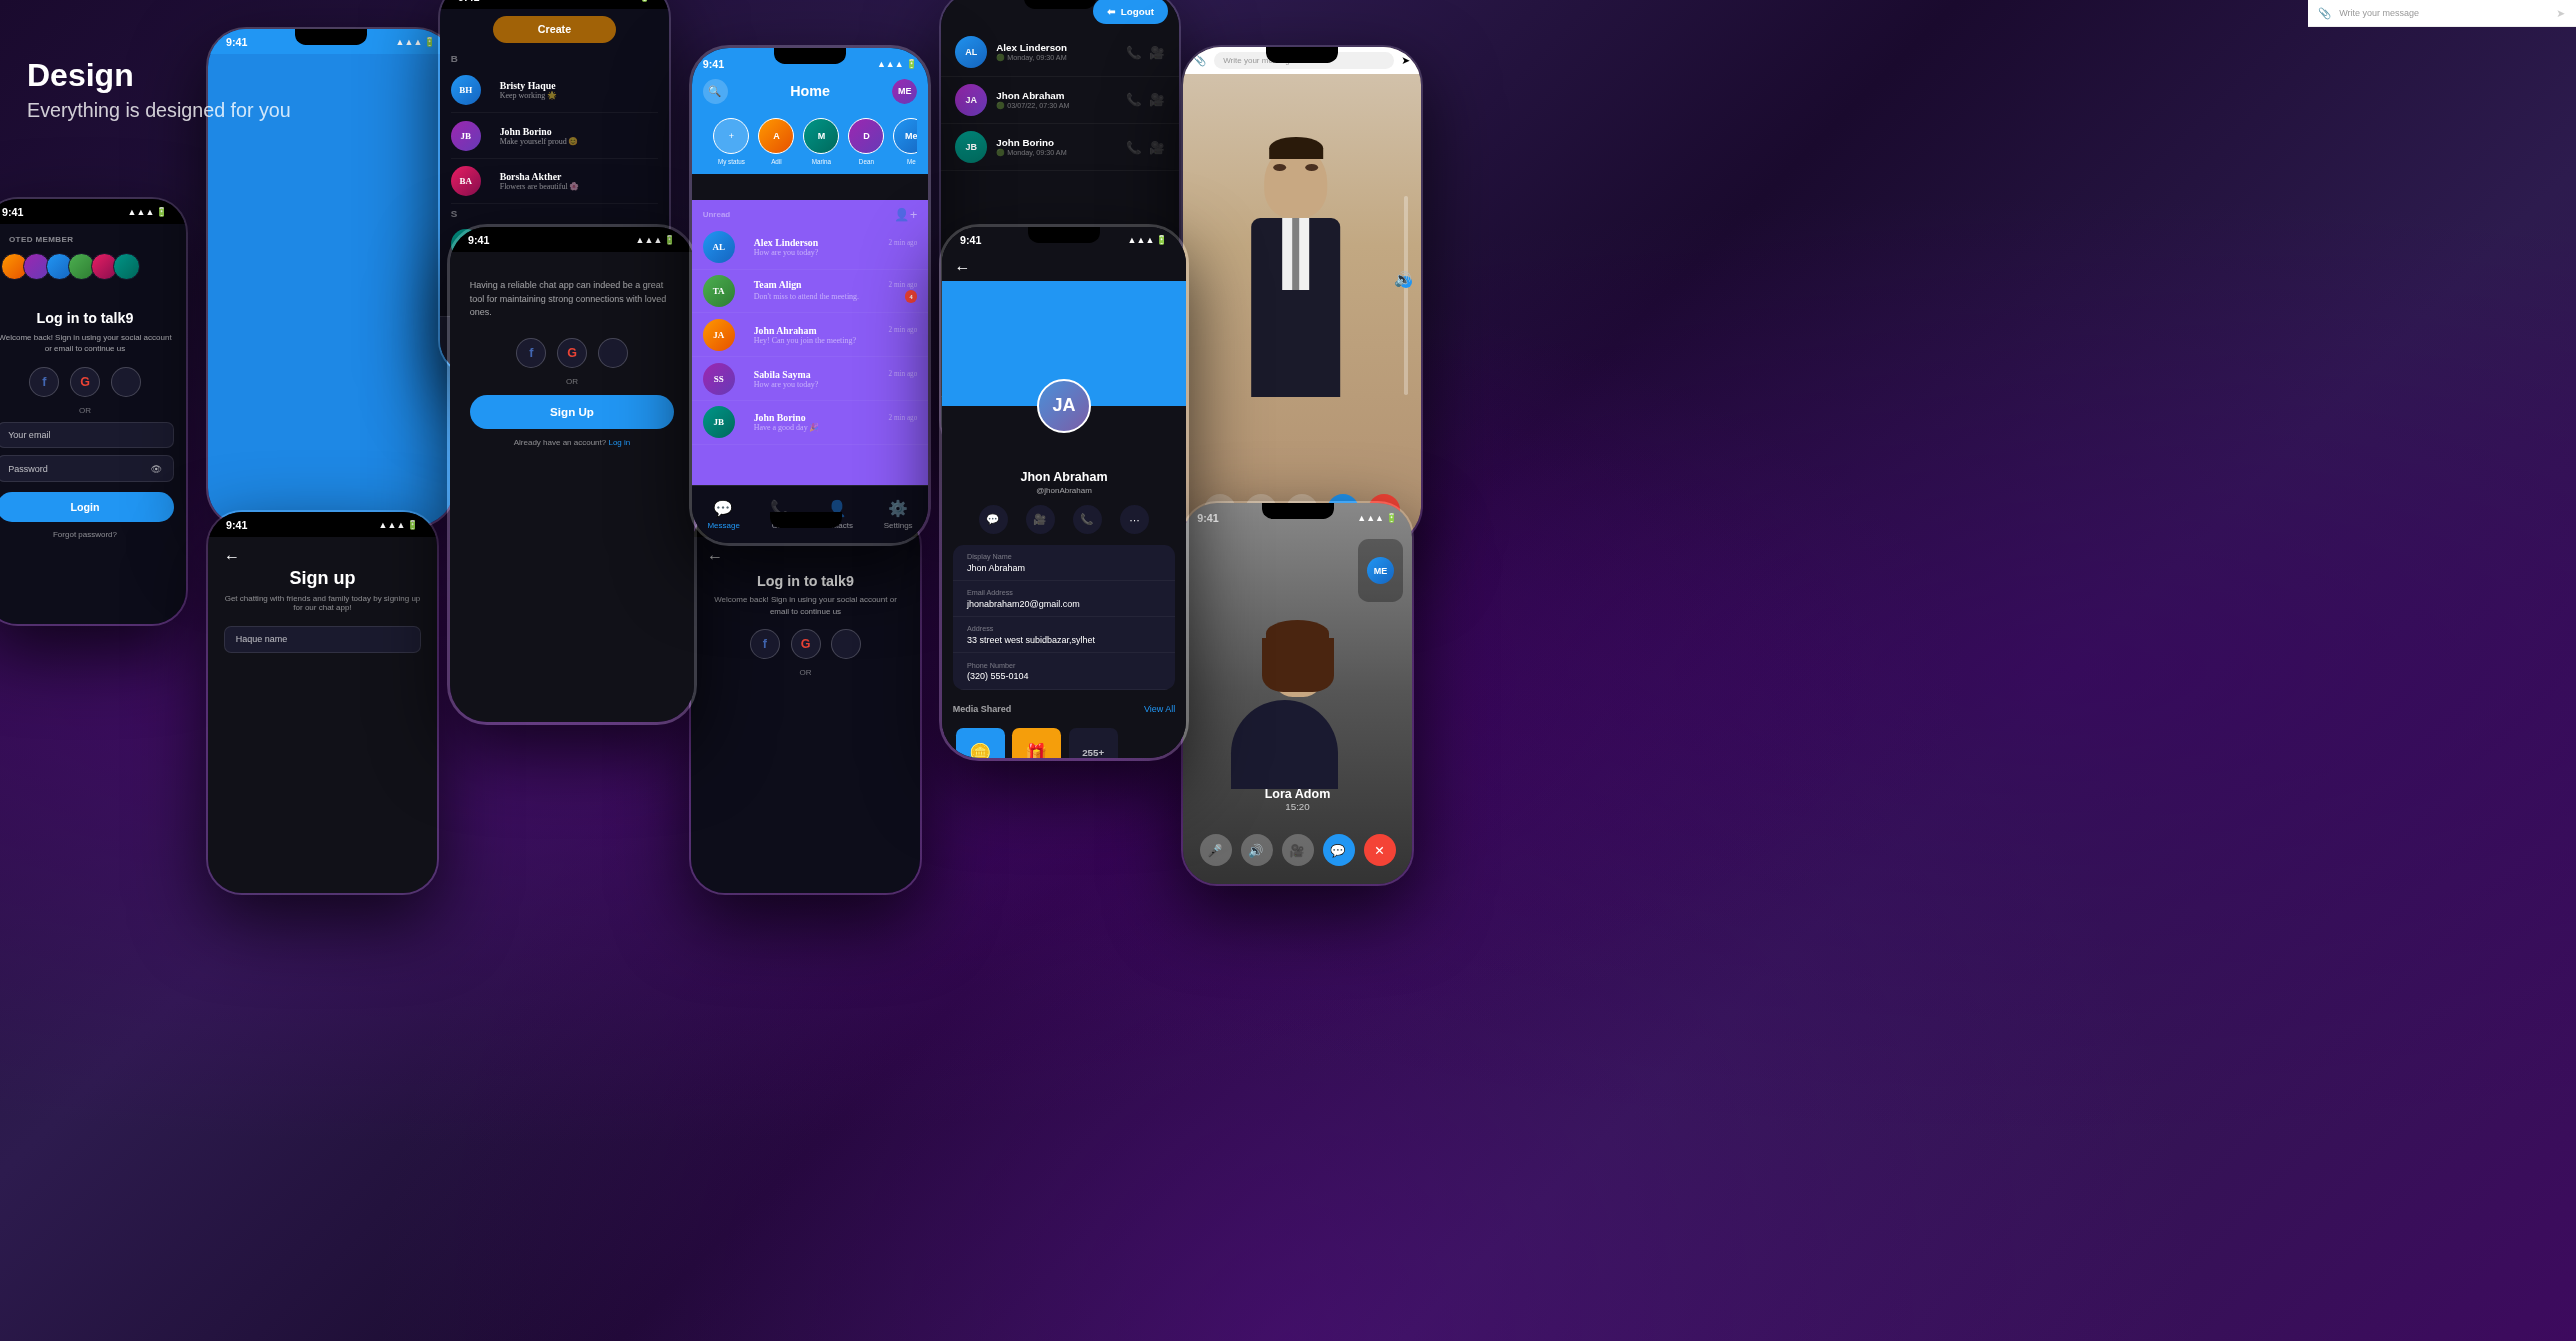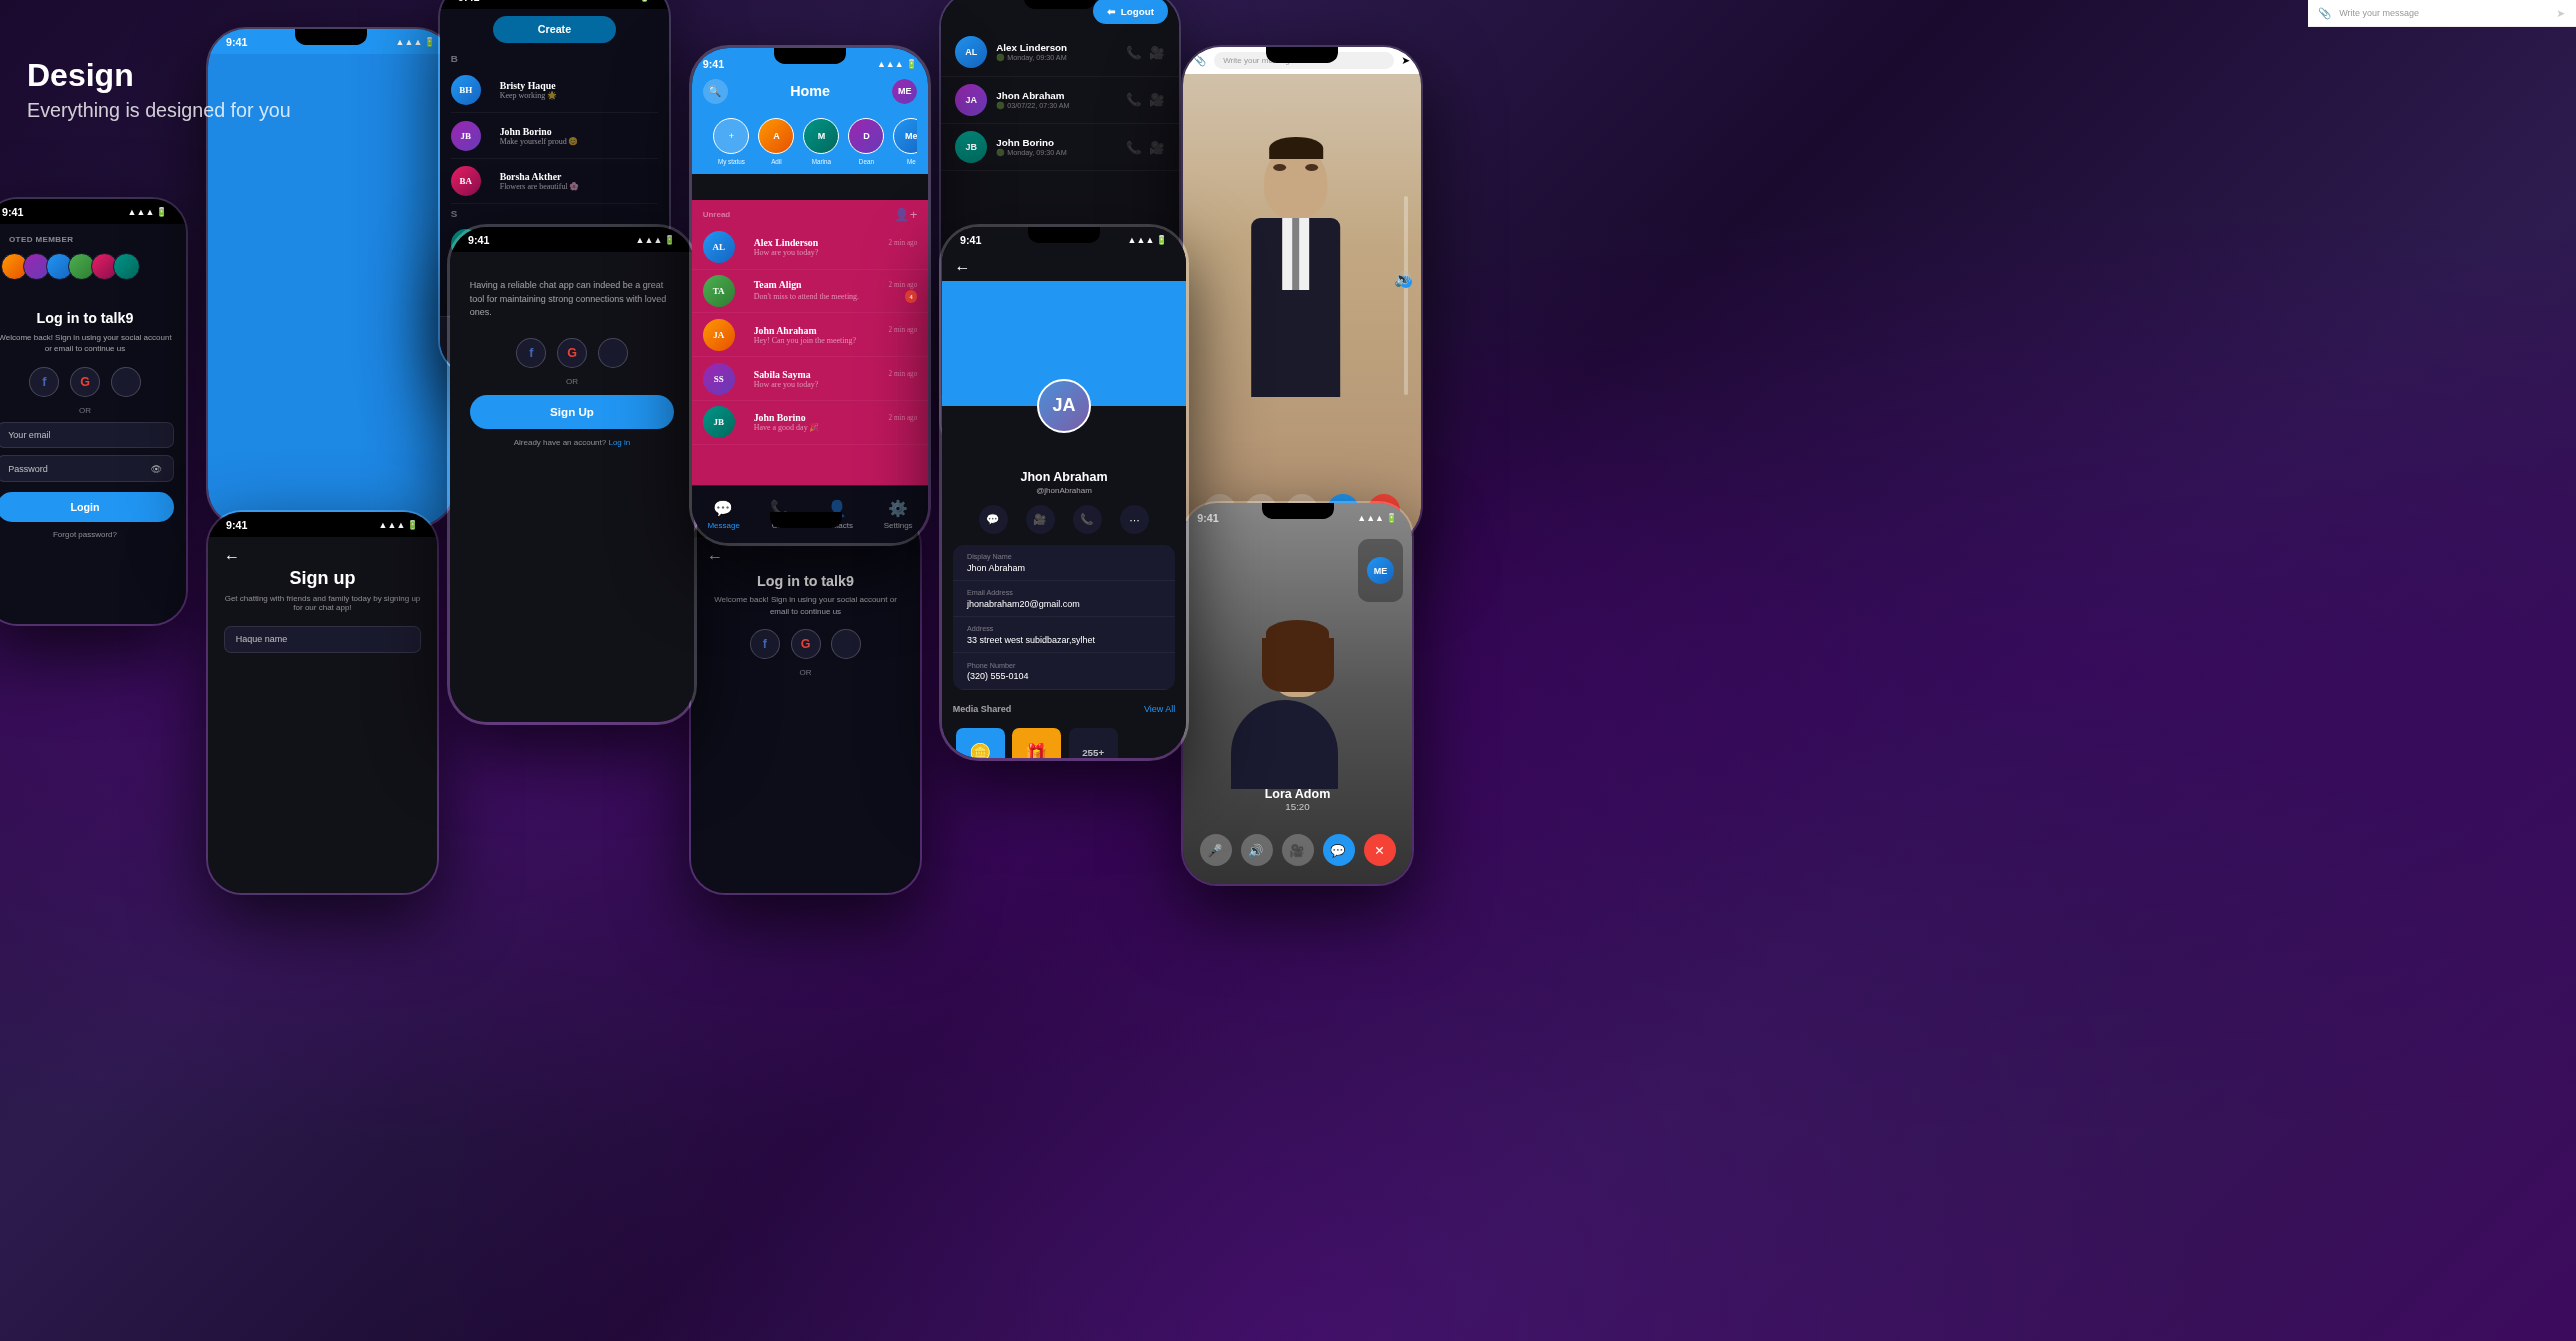--- a/index.html
+++ b/index.html
@@ -732,21 +732,21 @@
 
 <div class="phone phone-4">
   <div class="phone-inner">
     <div class="notch"></div>
     <div class="status-bar dark">
       <span class="status-time">9:41</span>
       <span class="status-icons">▲▲▲ 🔋</span>
     </div>
 
     <div style="padding: 7.2px 14.3px; display:flex; justify-content:center;">
-      <div style="background:#0369a1; border-radius:18px; padding:7.2px 45px; font-size:10.7px; font-weight:700; color:#fff;">Create</div>
+      <div style="background:#a16207; border-radius:18px; padding:7.2px 45px; font-size:10.7px; font-weight:700; color:#fff;">Create</div>
     </div>
 
     <div style="padding: 0 10.7px;">
 
       <div class="section-letter">B</div>
       <div class="contact-item">
         <div class="avatar avatar-blue" style="width:30px;height:30px;">BH</div>
         <div class="contact-info">
           <div class="contact-name">Bristy Haque</div>
           <div class="contact-msg">Keep working 🌟</div>
@@ -854,21 +854,21 @@
           <div class="avatar avatar-purple" style="width:36px;height:36px;border:1.8px solid #fff;">D</div>
           <span style="font-size:6.3px;color:rgba(255,255,255,0.9);">Dean</span>
         </div>
         <div class="story-item">
           <div class="avatar avatar-blue" style="width:36px;height:36px;border:1.8px solid #fff;">Me</div>
           <span style="font-size:6.3px;color:rgba(255,255,255,0.9);">Me</span>
         </div>
       </div>
     </div>
 
-    <div style="background:#be185d; flex:1; overflow:hidden; position:absolute; top:152px; bottom:58px; left:0; right:0;">
+    <div style="background:#8b5cf6; flex:1; overflow:hidden; position:absolute; top:152px; bottom:58px; left:0; right:0;">
 
       <div style="display:flex; align-items:center; justify-content:space-between; padding:7.2px 10.7px 3.6px;">
         <span style="font-size:8px; color:rgba(255,255,255,0.4); font-weight:700;">Unread</span>
         <span style="font-size:12.5px; color:rgba(255,255,255,0.5);">👤+</span>
       </div>
 
       <div class="contact-item" style="padding:5.4px 10.7px;">
         <div class="avatar avatar-blue" style="width:32px;height:32px;">AL</div>
         <div class="contact-info">
           <div style="display:flex;justify-content:space-between;align-items:center;">

